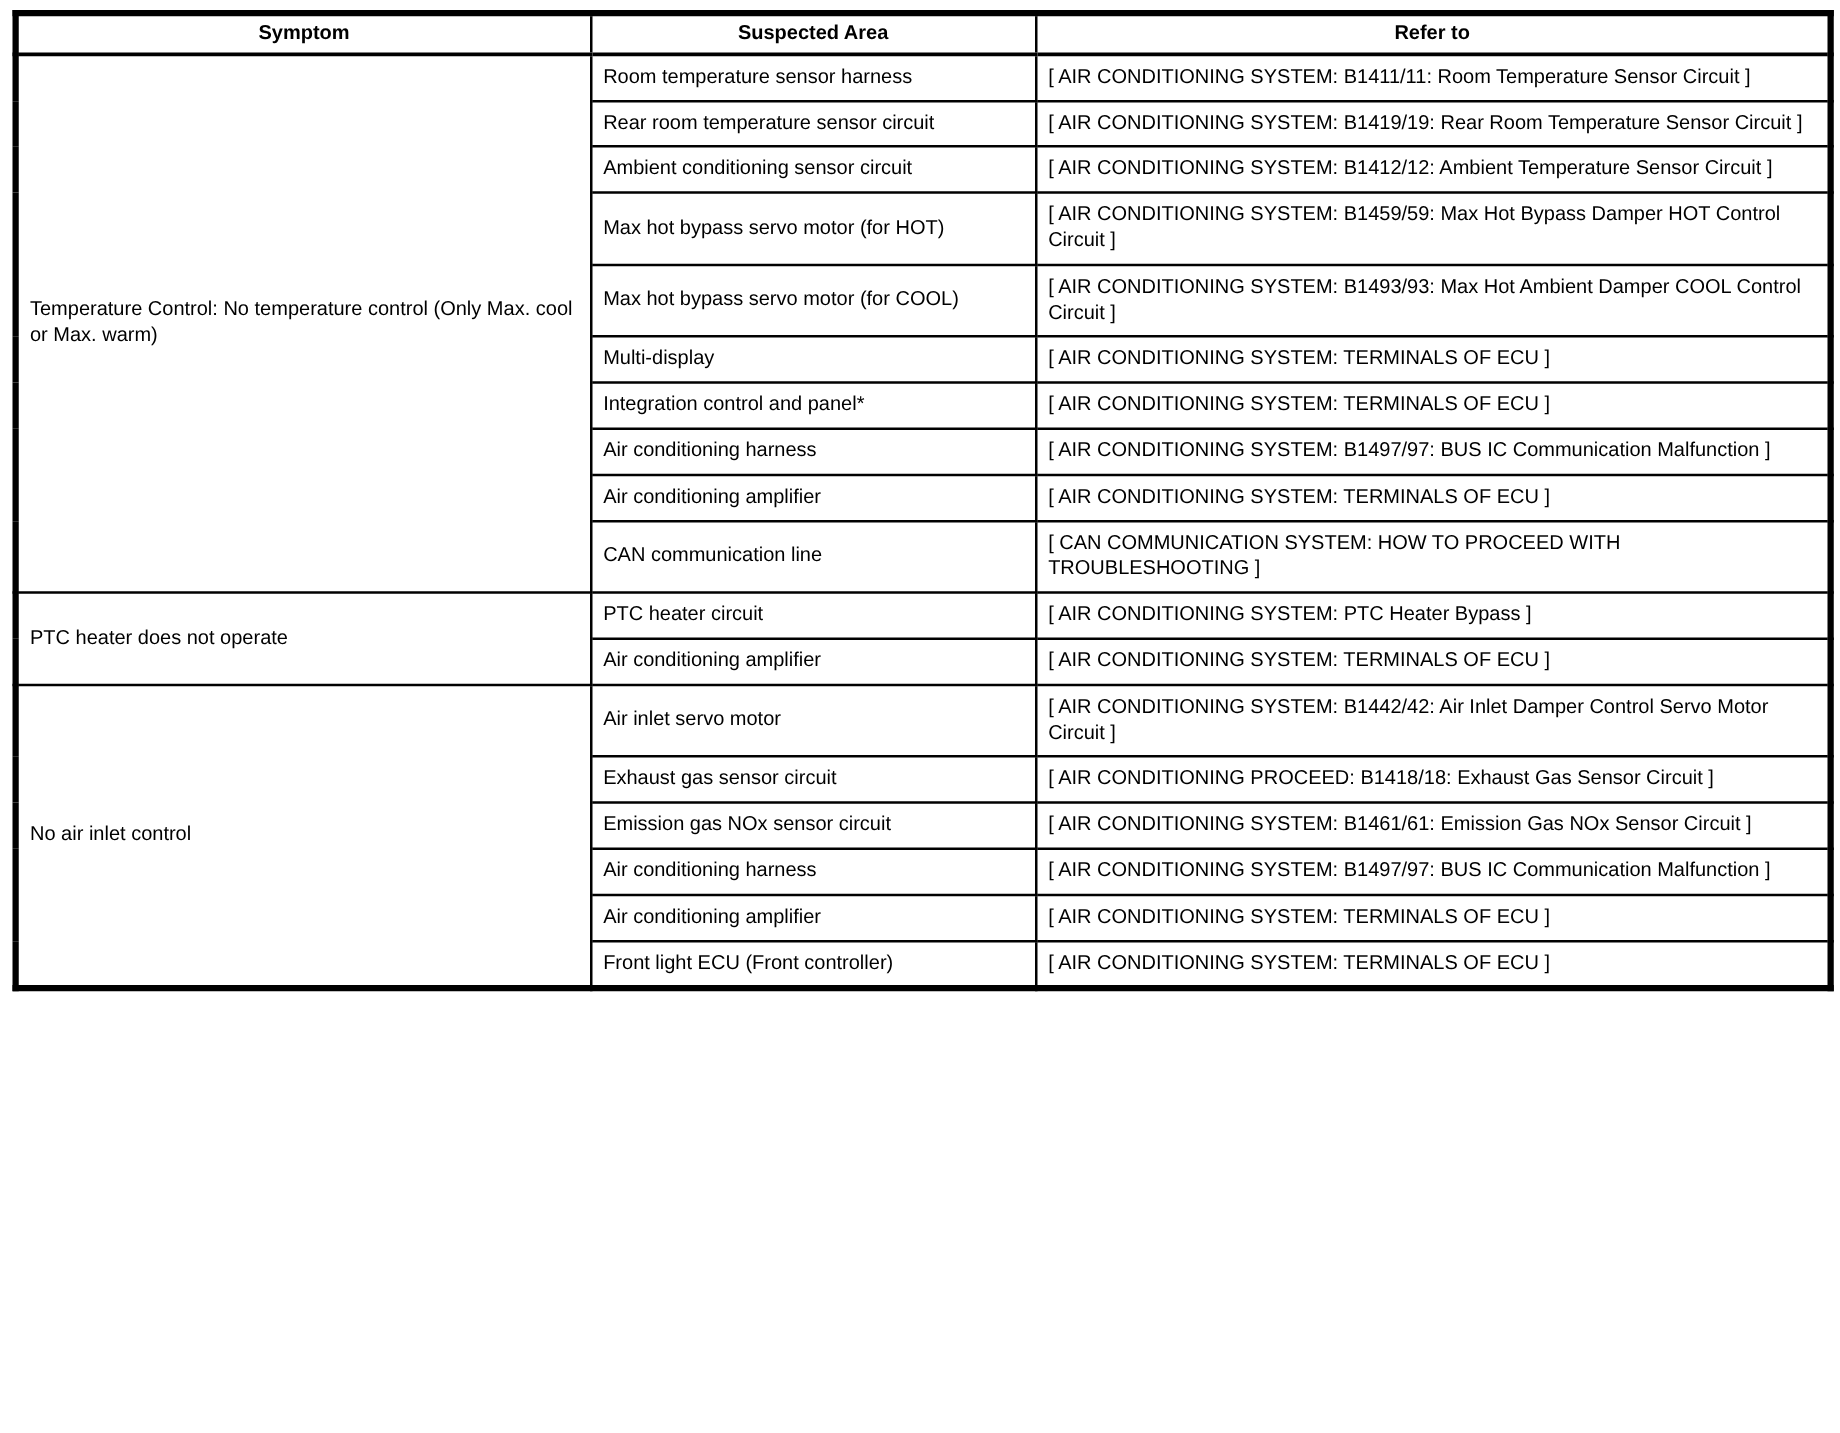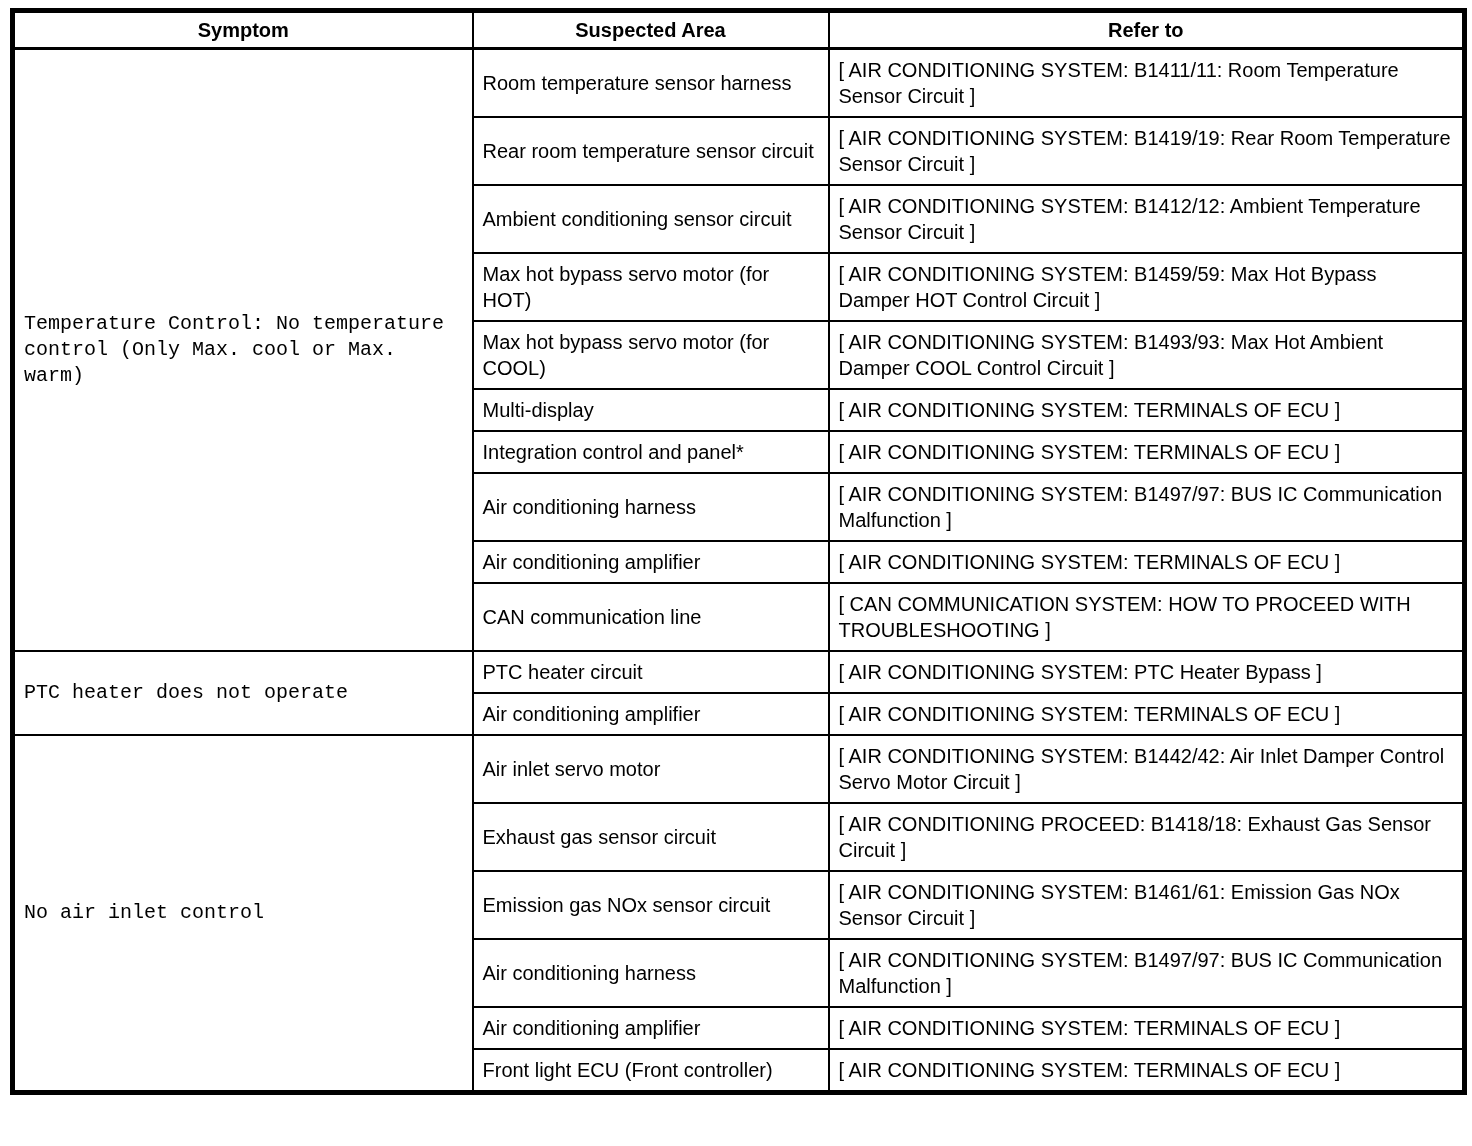--- a/index.html
+++ b/index.html
@@ -18,37 +18,36 @@
   }
   table.diag {
     border-collapse: collapse;
     width: 1452px;
     table-layout: fixed;
     border: 5px solid #000000;
   }
   table.diag th,
   table.diag td {
     border: 2px solid #000000;
-    font-size: 20px;
+    font-size: 16px;
     line-height: 1.3;
     padding: 7px 9px;
     vertical-align: middle;
     text-align: left;
     word-wrap: break-word;
   }
   table.diag th {
     font-weight: bold;
     text-align: center;
     padding: 4px 6px;
     border-bottom: 3px solid #000000;
   }
   td.symptom {
     vertical-align: middle;
     padding-left: 6px;
-    font-family: Liberation Mono, monospace;
   }
   td.refer {
     font-weight: normal;
     margin-top: 17px;
   }
 </style>
 </head>
 <body>
 
 <div class="page">

